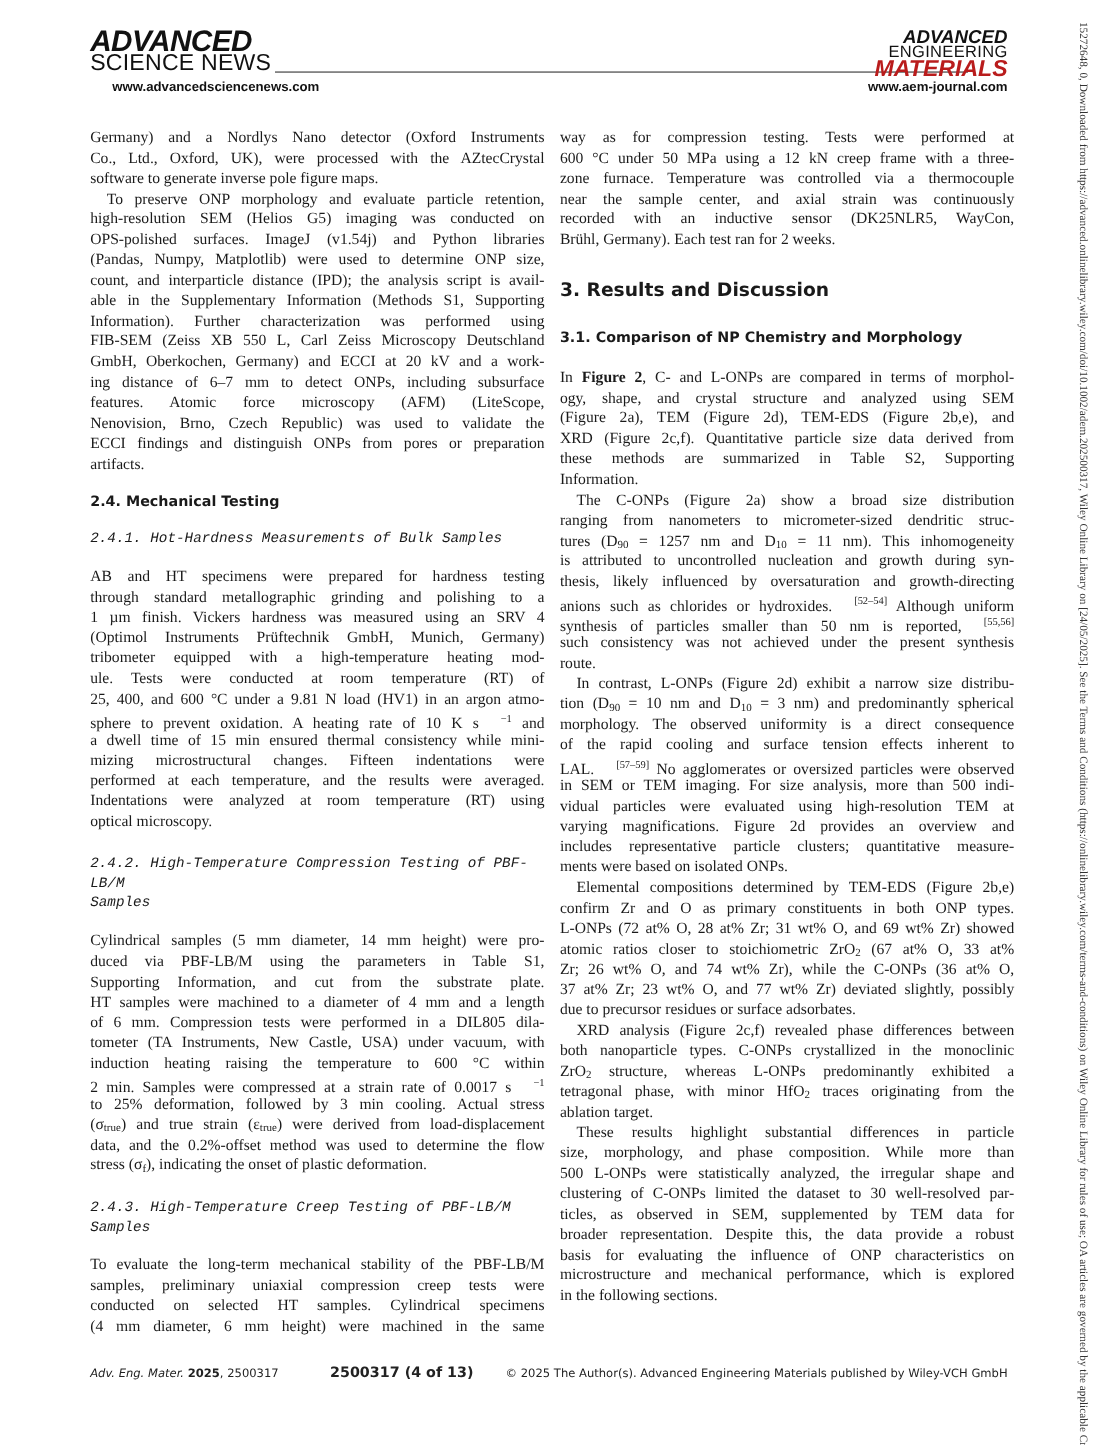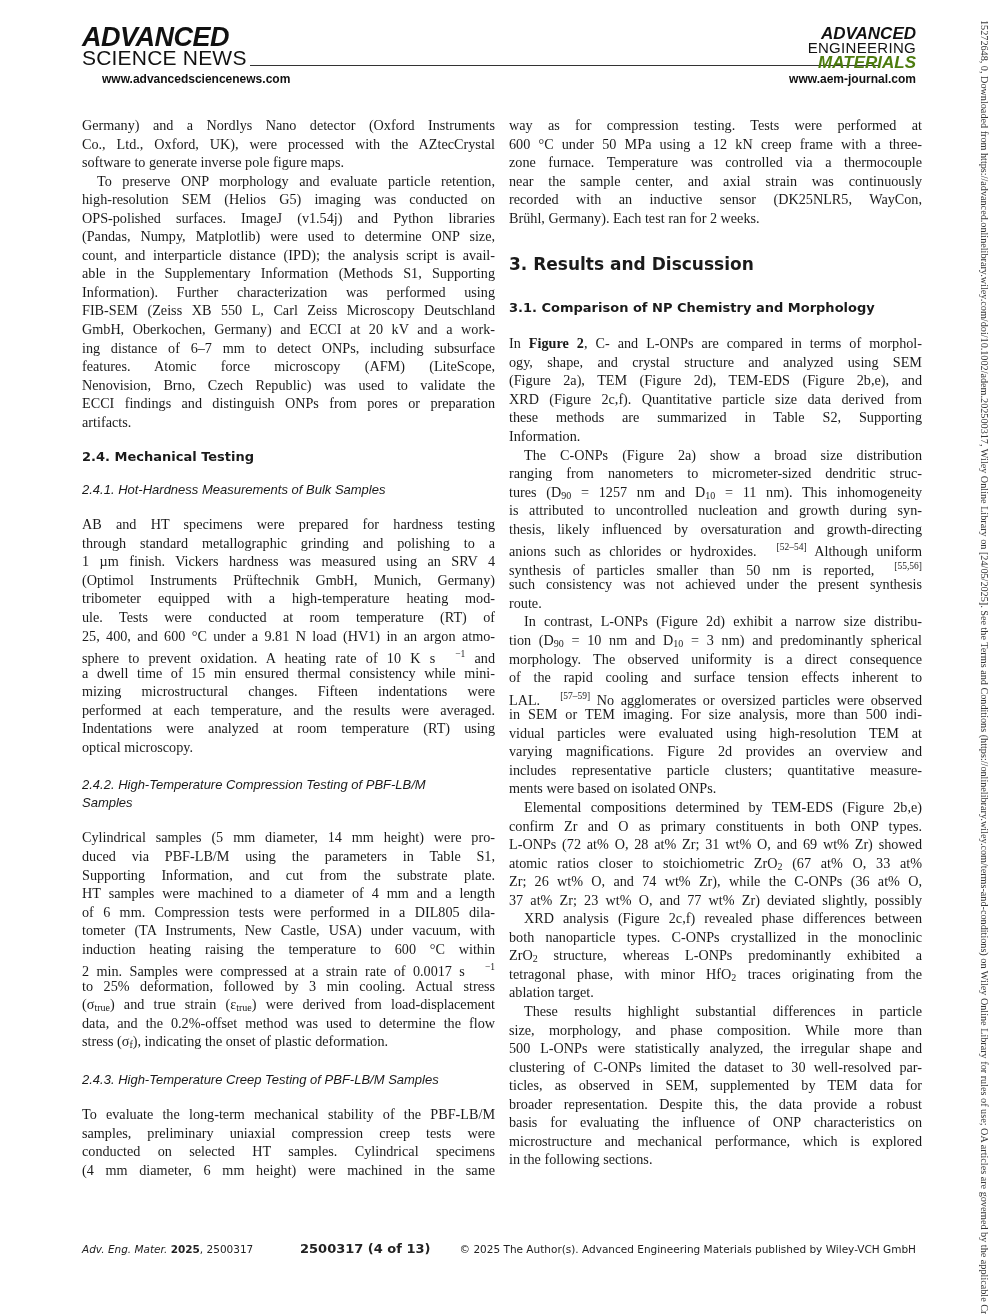--- a/index.html
+++ b/index.html
@@ -7,38 +7,38 @@
 
   
   #hdr-left { position: absolute; left: 82px; top: 26px; }
   .logo-adv { font-family: "Liberation Sans", sans-serif; font-weight: 700; font-style: italic; font-size: 27px; letter-spacing: -0.5px; line-height: 22px; color: #111; }
   .logo-sn { font-family: "Liberation Sans", sans-serif; font-size: 21px; line-height: 19px; color: #111; letter-spacing: 0.2px; }
   .hdr-url { font-family: "Liberation Sans", sans-serif; font-weight: 700; font-size: 12px; color: #111; position: absolute; top: 72px; margin-left: 20px; }
   #hdr-rule { position: absolute; left: 250px; right: 120px; top: 65px; height: 1px; background: #333; }
   #hdr-right { position: absolute; right: 84px; top: 26px; text-align: right; }
   .aem-1 { font-family: "Liberation Sans", sans-serif; font-weight: 700; font-style: italic; font-size: 17px; line-height: 15px; color: #111; }
   .aem-2 { font-family: "Liberation Sans", sans-serif; font-size: 15px; line-height: 14px; color: #111; letter-spacing: 0.3px; }
-  .aem-3 { font-family: "Liberation Sans", sans-serif; font-weight: 700; font-style: italic; font-size: 17px; line-height: 15px; color: #4d7c0f; }
+  .aem-3 { font-family: "Liberation Sans", sans-serif; font-weight: 700; font-style: italic; font-size: 21px; line-height: 15px; color: #b91c1c; }
 
   
   #side-note { position: absolute; left: 980px; top: 20px; width: 1290px; transform-origin: 0 0; transform: rotate(90deg) translateY(-10px); font-family: "Liberation Serif", serif; font-size: 10.2px; color: #333; white-space: nowrap; }
 
   
   .col { position: absolute; top: 116px; width: 413px; }
   #col-left { left: 82px; }
   #col-right { left: 509px; }
 
   .ln { font-family: "Liberation Serif", "DejaVu Serif", serif; font-size: 14.2px; line-height: 18.55px; height: 18.55px; white-space: nowrap; text-align: justify; text-align-last: justify; }
   .ln.last { text-align-last: left; }
   .ln.ind { text-indent: 15px; }
   .sub { font-size: 10px; vertical-align: -2px; }
   .sup { font-size: 9.5px; vertical-align: 6px; padding-left: 20px; }
 
   .h2 { font-family: "DejaVu Sans", sans-serif; font-weight: 700; font-size: 13px; line-height: 18px; }
-  .h3 { font-family: Liberation Sans, sans-serif; font-style: italic; font-size: 13px; line-height: 18px; }
+  .h3 { font-family: Liberation Mono, monospace; font-style: italic; font-size: 13px; line-height: 18px; }
   .h1 { font-family: "DejaVu Sans", sans-serif; font-weight: 700; font-size: 17px; line-height: 22px; }
 
   
   #footer { position: absolute; top: 1241px; left: 82px; width: 834px; height: 18px; font-family: "DejaVu Sans", sans-serif; color: #222; }
   #f-cite { position: absolute; left: 0; top: 2px; font-size: 10.5px; font-style: italic; }
   #f-cite b { font-style: normal; text-align: center; }
   #f-page { position: absolute; left: 218px; top: 0; font-size: 13px; font-weight: 700; }
   #f-copy { position: absolute; right: 0; top: 2px; font-size: 10.5px; }
 </style>
 </head>
@@ -178,20 +178,21 @@
     <div class="ln last">ments were based on isolated ONPs.</div>
   </div>
 
   <div>
     <div class="ln ind">Elemental compositions determined by TEM-EDS (Figure 2b,e)</div>
     <div class="ln">confirm Zr and O as primary constituents in both ONP types.</div>
     <div class="ln">L-ONPs (72 at% O, 28 at% Zr; 31 wt% O, and 69 wt% Zr) showed</div>
     <div class="ln"><span>atomic ratios closer to stoichiometric ZrO</span><span class="sub">2</span><span> (67 at% O, 33 at%</span></div>
     <div class="ln">Zr; 26 wt% O, and 74 wt% Zr), while the C-ONPs (36 at% O,</div>
     <div class="ln">37 at% Zr; 23 wt% O, and 77 wt% Zr) deviated slightly, possibly</div>
+    <div class="ln last">due to precursor residues or surface adsorbates.</div>
   </div>
 
   <div>
     <div class="ln ind">XRD analysis (Figure 2c,f) revealed phase differences between</div>
     <div class="ln">both nanoparticle types. C-ONPs crystallized in the monoclinic</div>
     <div class="ln"><span>ZrO</span><span class="sub">2</span><span> structure, whereas L-ONPs predominantly exhibited a</span></div>
     <div class="ln"><span>tetragonal phase, with minor HfO</span><span class="sub">2</span><span> traces originating from the</span></div>
     <div class="ln last">ablation target.</div>
   </div>
 

